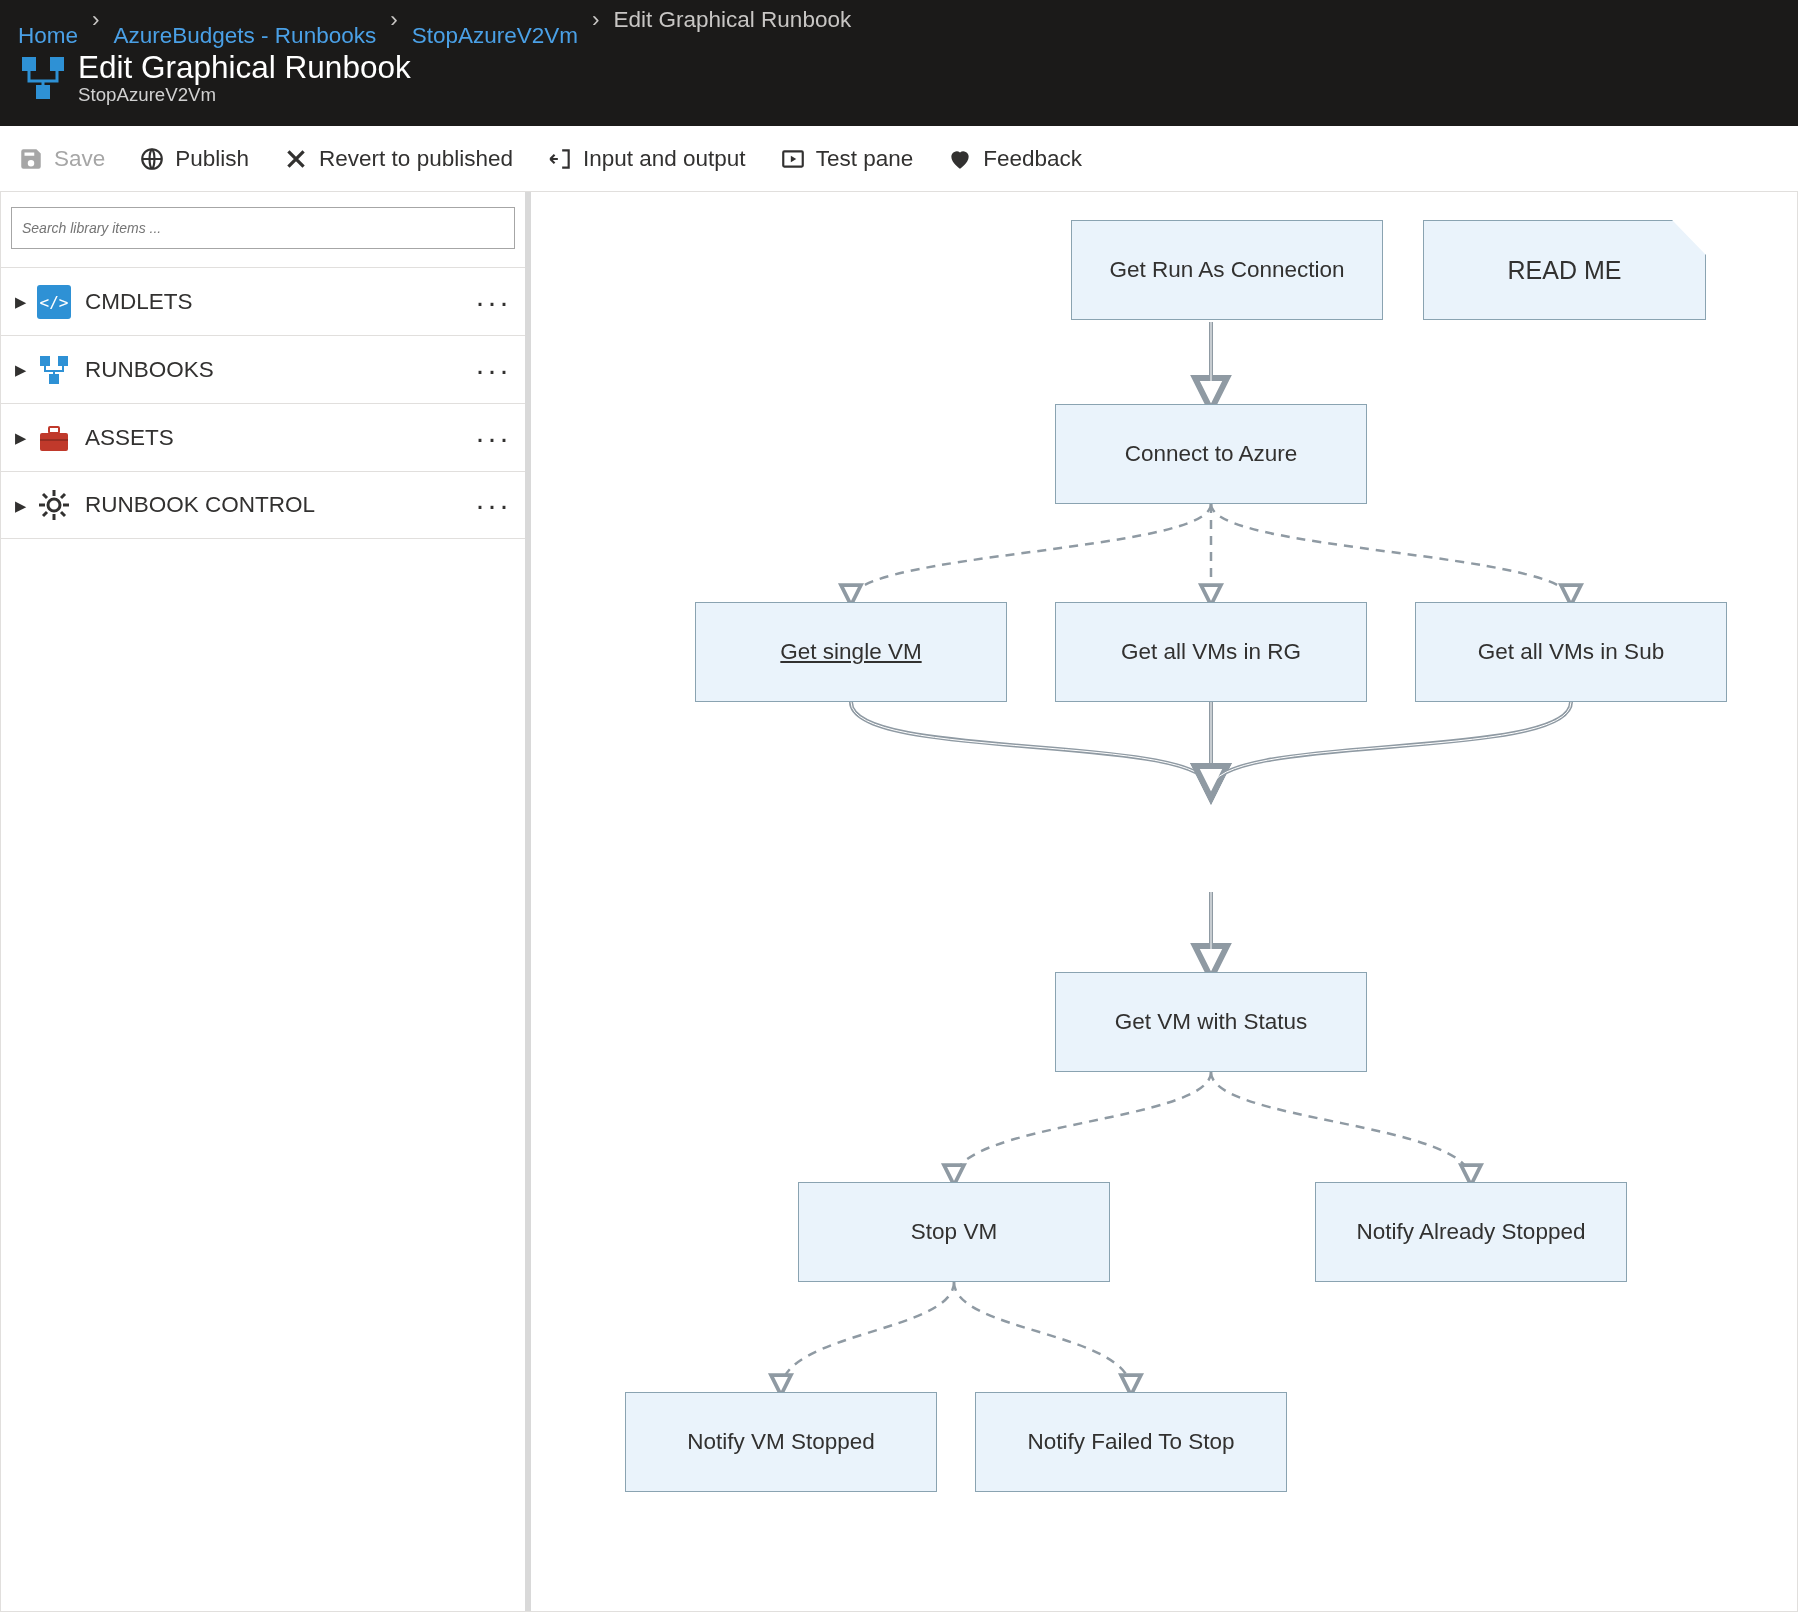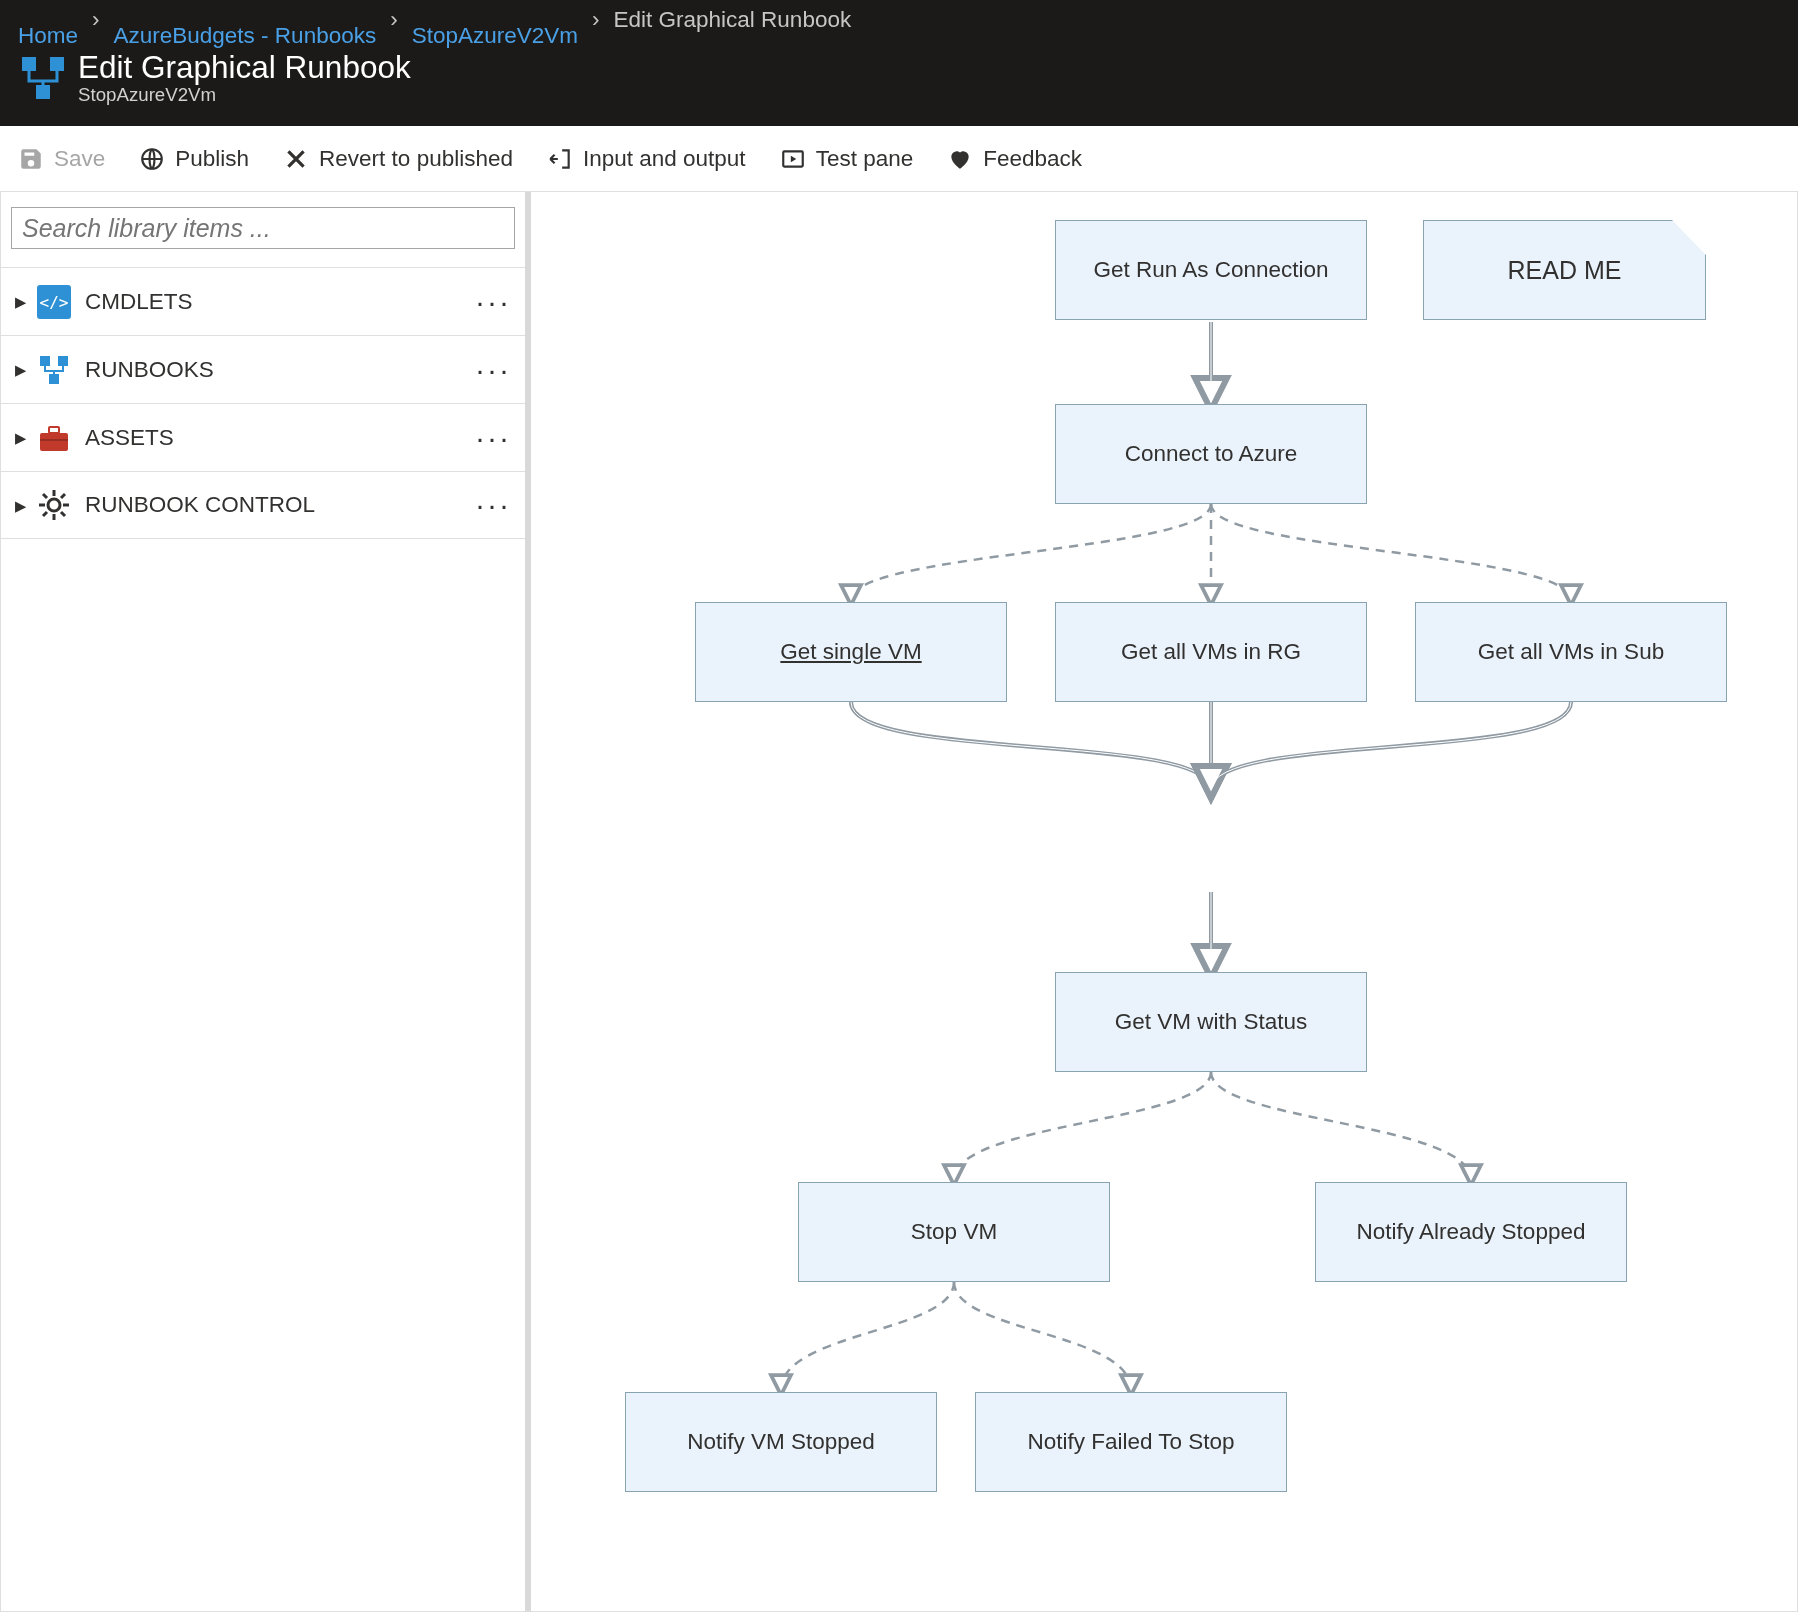--- a/index.html
+++ b/index.html
@@ -57,21 +57,21 @@
     color: #323130;
   }
   .toolbar-btn.disabled { color: #a6a6a6; cursor: default; }
   .toolbar-btn svg { display: block; }
   
   .main { display: flex; height: 1420px; border: 1px solid #e1dfdd; border-top: none;}
   .sidebar { width: 530px; border-right: 6px solid #d9d9d9; display: flex; flex-direction: column; }
   .search-wrap { padding: 15px 10px 18px 10px; }
   .search-wrap input {
     width: 100%; height: 42px; border: 1px solid #a6a6a6;
-    font-size: 25px; font-style: italic; color: #666; padding: 8px 10px;
+    font-size: 14px; font-style: italic; color: #666; padding: 8px 10px;
   }
   .lib-item {
     display: flex; align-items: center;
     height: 68px; padding: 0 14px;
     border-top: 1px solid #e1dfdd;
     cursor: pointer;
     font-size: 22.5px;
   }
   .lib-item:last-of-type { border-bottom: 1px solid #e1dfdd; }
   .lib-item .chev { width: 12px; margin-right: 10px; color: #323130;}
@@ -262,21 +262,21 @@
         <path d="M680 312 C680 360 320 360 320 408" marker-end="url(#ah)"></path>
         <path d="M680 312 L680 408" marker-end="url(#ah)"></path>
         <path d="M680 312 C680 360 1040 360 1040 408" marker-end="url(#ah)"></path>
         <path d="M680 880 C680 930 423 930 423 988" marker-end="url(#ah)"></path>
         <path d="M680 880 C680 930 940 930 940 988" marker-end="url(#ah)"></path>
         <path d="M423 1090 C423 1140 250 1140 250 1198" marker-end="url(#ah)"></path>
         <path d="M423 1090 C423 1140 600 1140 600 1198" marker-end="url(#ah)"></path>
       </g>
     </svg>
 
-    <div class="node" style="left:524px; top:28px;">Get Run As Connection</div>
+    <div class="node" style="left:540px; top:28px;">Get Run As Connection</div>
     <div class="node-readme" style="left:892px; top:28px;">READ ME</div>
     <div class="node" style="left:524px; top:212px;">Connect to Azure</div>
     <div class="node" style="left:164px; top:410px;text-decoration:underline;">Get single VM</div>
     <div class="node" style="left:524px; top:410px;">Get all VMs in RG</div>
     <div class="node" style="left:884px; top:410px;">Get all VMs in Sub</div>
     <div class="node" style="left:524px; top:780px;">Get VM with Status</div>
     <div class="node" style="left:267px; top:990px;">Stop VM</div>
     <div class="node" style="left:784px; top:990px;">Notify Already Stopped</div>
     <div class="node" style="left:94px;  top:1200px;">Notify VM Stopped</div>
     <div class="node" style="left:444px; top:1200px;">Notify Failed To Stop</div>

